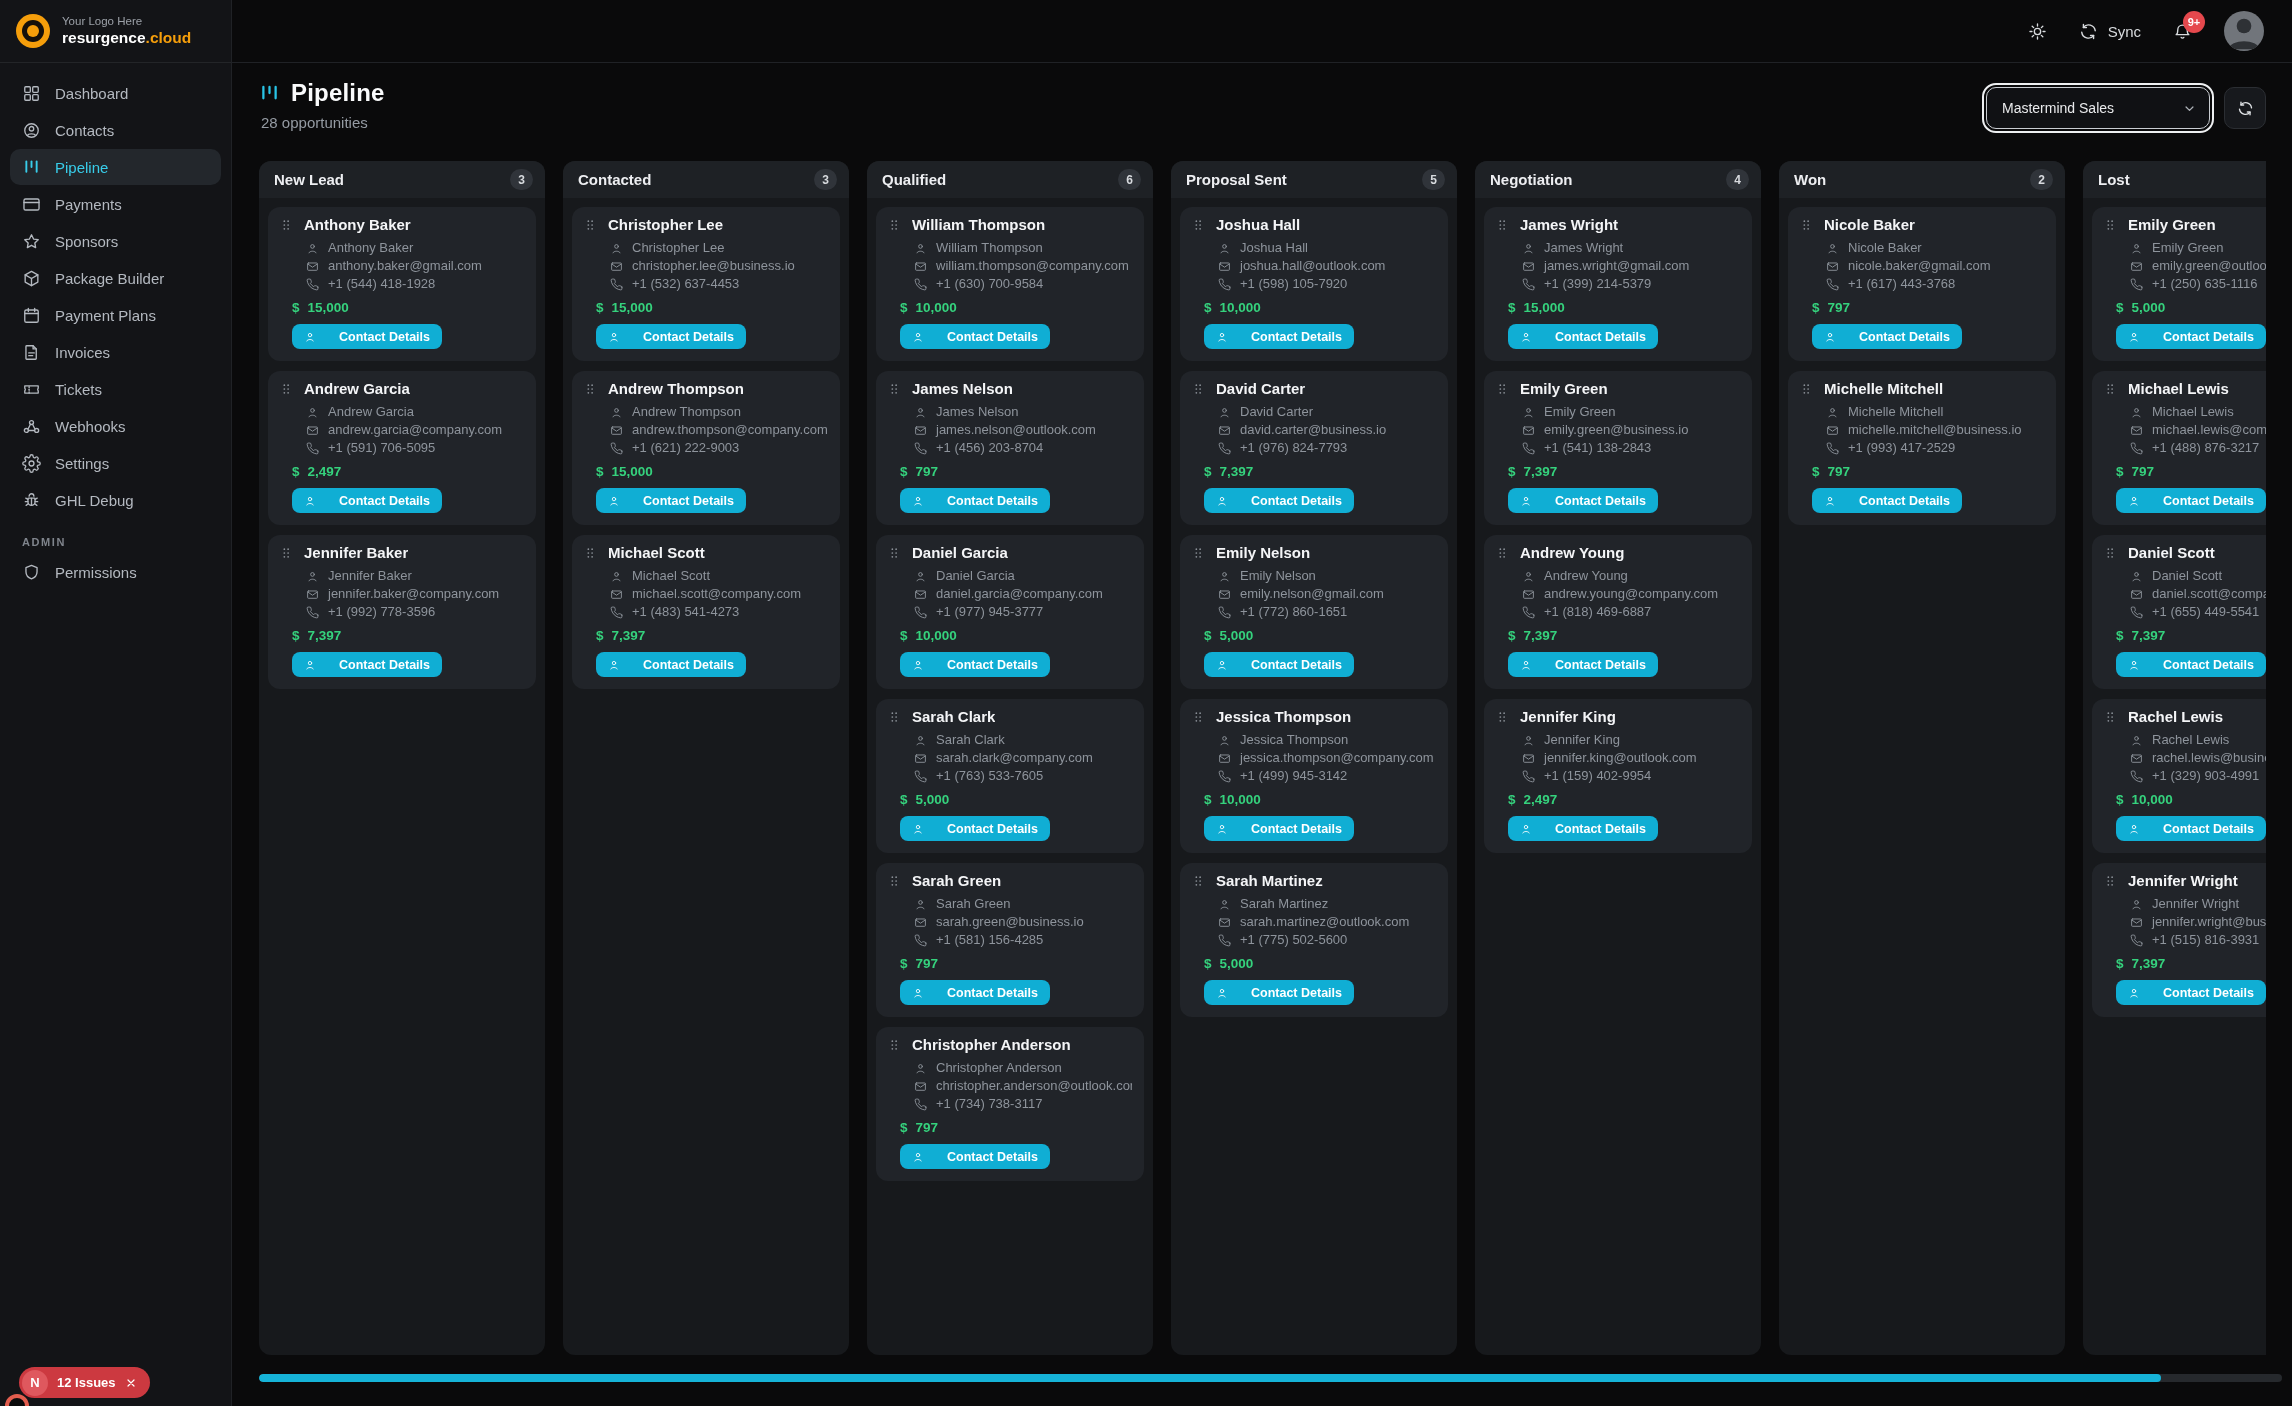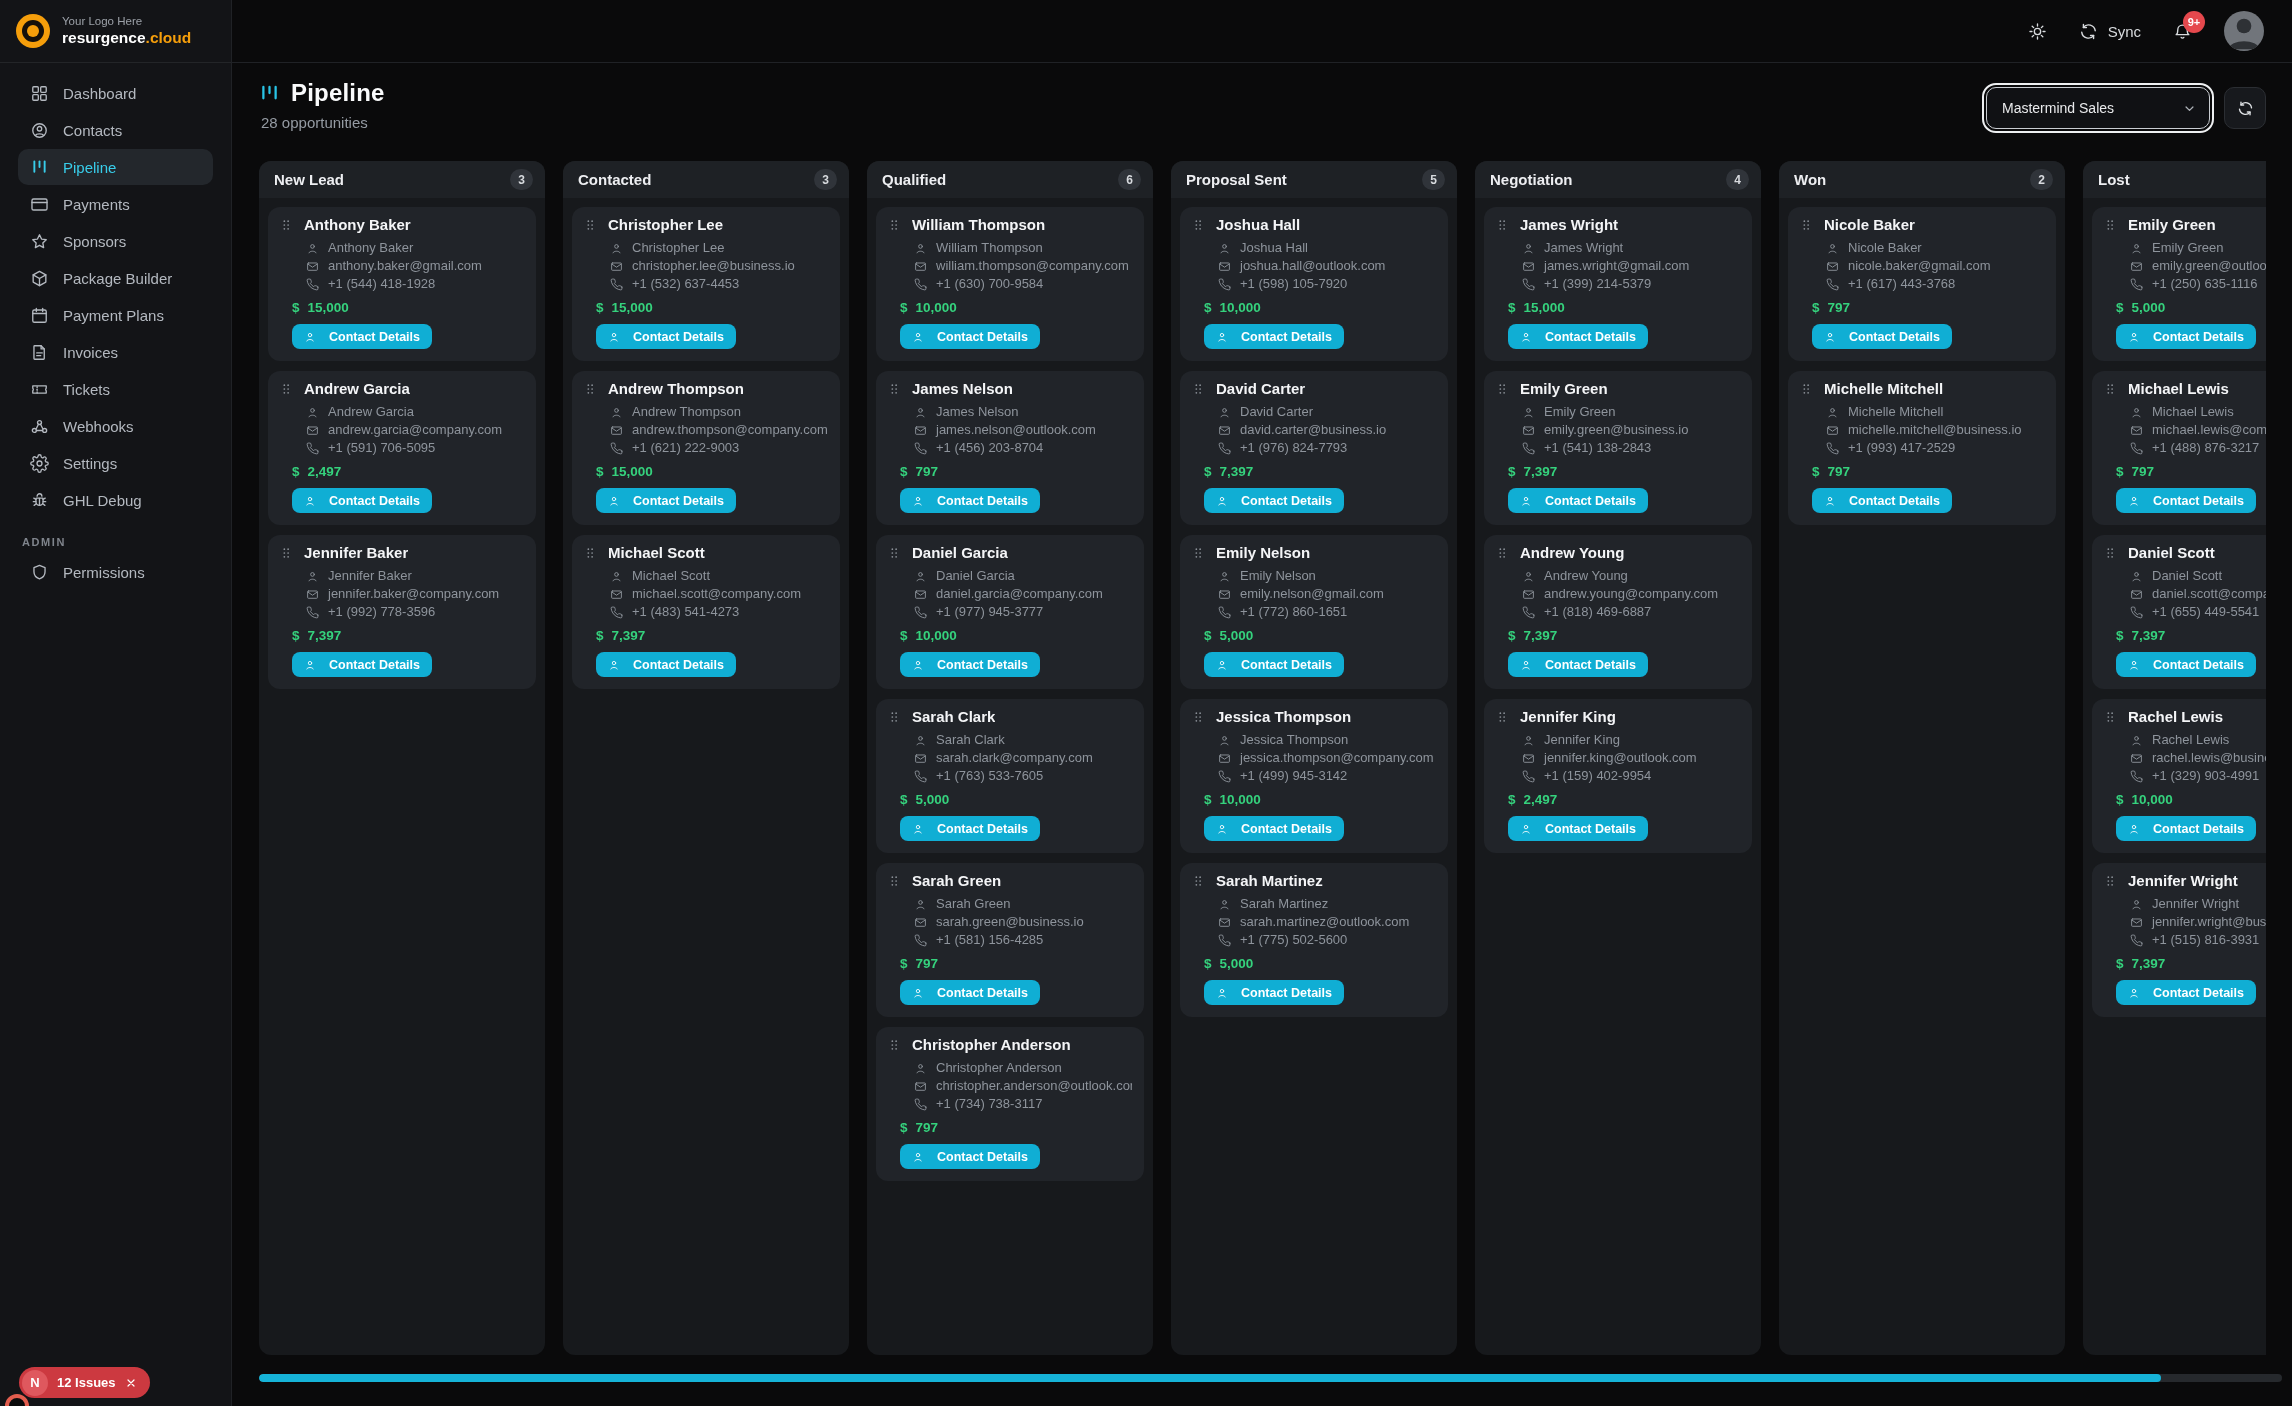--- a/index.html
+++ b/index.html
@@ -13,21 +13,21 @@
 
   
   .sidebar { position:absolute; left:0; top:0; bottom:0; width:232px; background:#131417; border-right:1px solid #202226; z-index:3; }
   .logo-row { height:63px; display:flex; align-items:center; gap:12px; padding:0 16px; border-bottom:1px solid #232528; }
   .logo-mark { width:34px; height:34px; border-radius:50%; background:#f59e0b; position:relative; flex:0 0 34px; }
   .logo-mark::before { content:''; position:absolute; inset:6px; border-radius:50%; background:#15100a; }
   .logo-mark::after  { content:''; position:absolute; inset:11px; border-radius:50%; background:#f59e0b; }
   .logo-tagline { font-size:11.5px; color:#9ca1a8; margin-bottom:2px; }
   .brand-line { font-size:15.5px; font-weight:bold; color:#fff; }
   .brand-tld { color:#f59e0b; }
-  .nav { padding:12px 18px 0; display:flex; flex-direction:column; gap:1px; }
+  .nav { padding:12px 10px 0; display:flex; flex-direction:column; gap:1px; }
   .nav-item { display:flex; align-items:center; gap:14px; height:36px; padding:0 12px; border-radius:10px; color:#b4b9c0; font-size:15px; cursor:pointer; }
   .nav-item .icon svg { width:19px; height:19px; }
   .nav-item.active { background:#23272c; color:#38cdea; }
   .admin-label { font-size:11px; letter-spacing:1.6px; color:#7f848c; font-weight:bold; margin:18px 0 4px 22px; }
 
   
   .topbar { position:absolute; left:228px; right:0; top:0; height:63px; background:#0a0a0b; border-bottom:1px solid #202226; display:flex; align-items:center; justify-content:flex-end; gap:32px; padding-right:28px; z-index:2; }
   .iconbtn { background:none; border:none; color:#d8dbde; display:flex; align-items:center; gap:10px; font-size:15px; font-family:inherit; cursor:pointer; position:relative; }
   .iconbtn .icon svg { width:19px; height:19px; }
   .notif-badge { position:absolute; top:-11px; right:-13px; background:#e5484d; color:#fff; min-width:22px; height:22px; border-radius:50%; font-size:11px; font-weight:bold; display:flex; align-items:center; justify-content:center; padding:0 3px; }
@@ -56,21 +56,21 @@
   .col-count { background:#30343a; color:#d7dade; font-size:12px; font-weight:600; min-width:23px; height:21px; border-radius:999px; display:flex; align-items:center; justify-content:center; padding:0 5px; }
   .cards { padding:9px; display:flex; flex-direction:column; gap:10px; }
   .card { background:#212429; border-radius:12px; padding:9px 12px 12px; }
   .card-head { display:flex; align-items:center; gap:11px; }
   .grip { color:#8a9097; } .grip svg { width:13px; height:16px; }
   .card-title { font-size:15px; font-weight:bold; color:#f4f5f7; white-space:nowrap; overflow:hidden; }
   .card-rows { margin:6px 0 0 26px; display:flex; flex-direction:column; }
   .row { display:flex; align-items:center; gap:9px; color:#8e949c; font-size:13px; line-height:18px; white-space:nowrap; overflow:hidden; }
   .row .icon { flex:0 0 13px; } .row .icon svg { width:13px; height:13px; }
   .amount { margin:7px 0 0 12px; display:flex; align-items:center; gap:8px; color:#35d27d; font-weight:bold; font-size:13.5px; }
-  .contact-btn { margin:9px 0 0 12px; height:25px; padding:0 12px; border:none; border-radius:8px; background:#10aed4; color:#fff; font-size:12.5px; font-weight:600; display:flex; align-items:center; gap:13px; font-family:inherit; cursor:pointer; }
+  .contact-btn { margin:9px 0 0 12px; height:25px; padding:0 12px; border:none; border-radius:8px; background:#10aed4; color:#fff; font-size:12.5px; font-weight:600; display:flex; align-items:center; gap:23px; font-family:inherit; cursor:pointer; }
   .contact-btn .icon svg { width:12px; height:12px; }
 
   
   .hscroll { position:absolute; left:259px; right:10px; bottom:24px; height:8px; border-radius:6px; background:#26292d; overflow:hidden; cursor:pointer; z-index:2; }
   .hscroll-thumb { width:94%; height:100%; border-radius:6px; background:#16b3d8; }
   .issues-pill { position:absolute; left:19px; bottom:8px; height:31px; background:#cc3940; border-radius:999px; display:flex; align-items:center; gap:9px; padding:0 13px 0 3px; z-index:5; cursor:pointer; }
   .issues-logo { width:26px; height:26px; border-radius:50%; background:#df585e; color:#fff; font-weight:bold; font-size:13px; display:flex; align-items:center; justify-content:center; }
   .issues-text { color:#ffffff; font-size:13px; font-weight:700; }
   .issues-close { color:#fff; cursor:pointer; } .issues-close svg { width:12px; height:12px; }
   .devtool-arc { position:absolute; left:5px; bottom:-12px; width:24px; height:24px; border-radius:50%; border:4px solid #e25d4e; background:#0a0a0b; z-index:4; }

